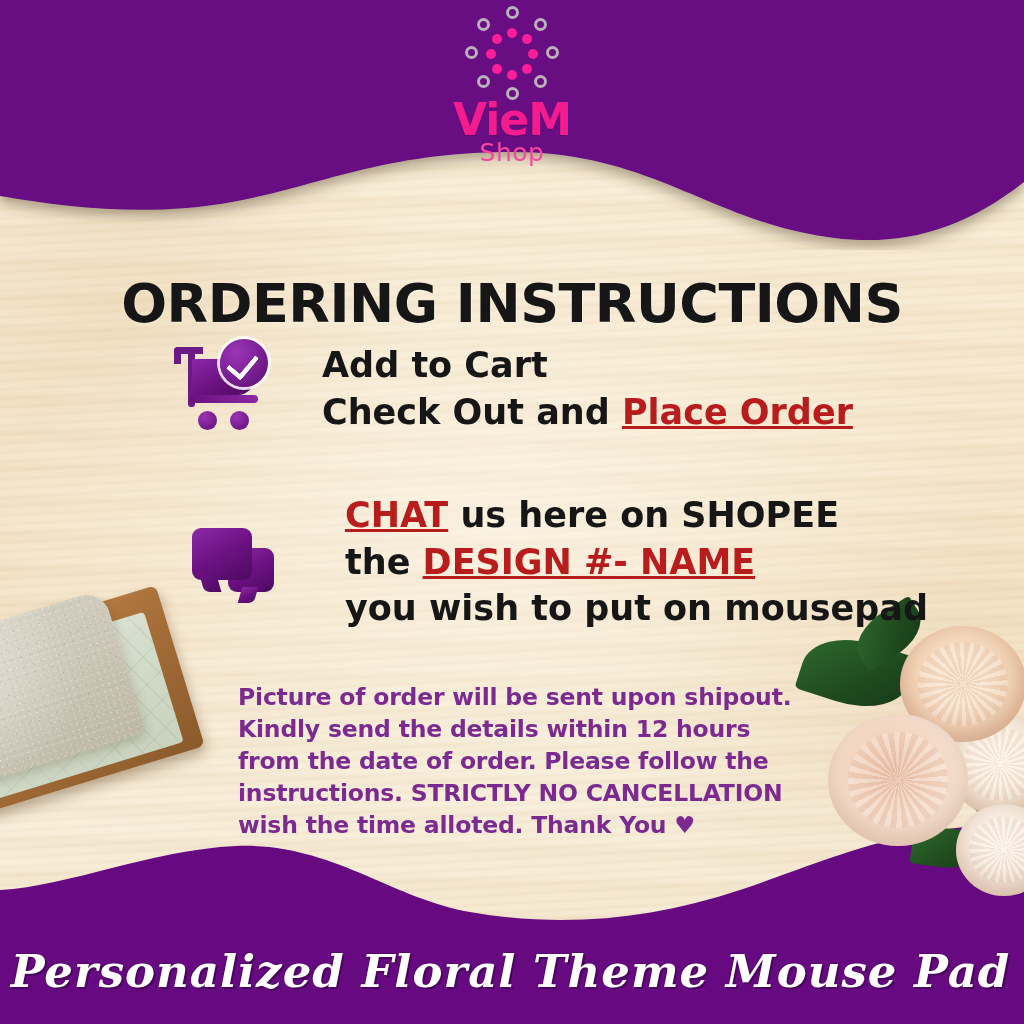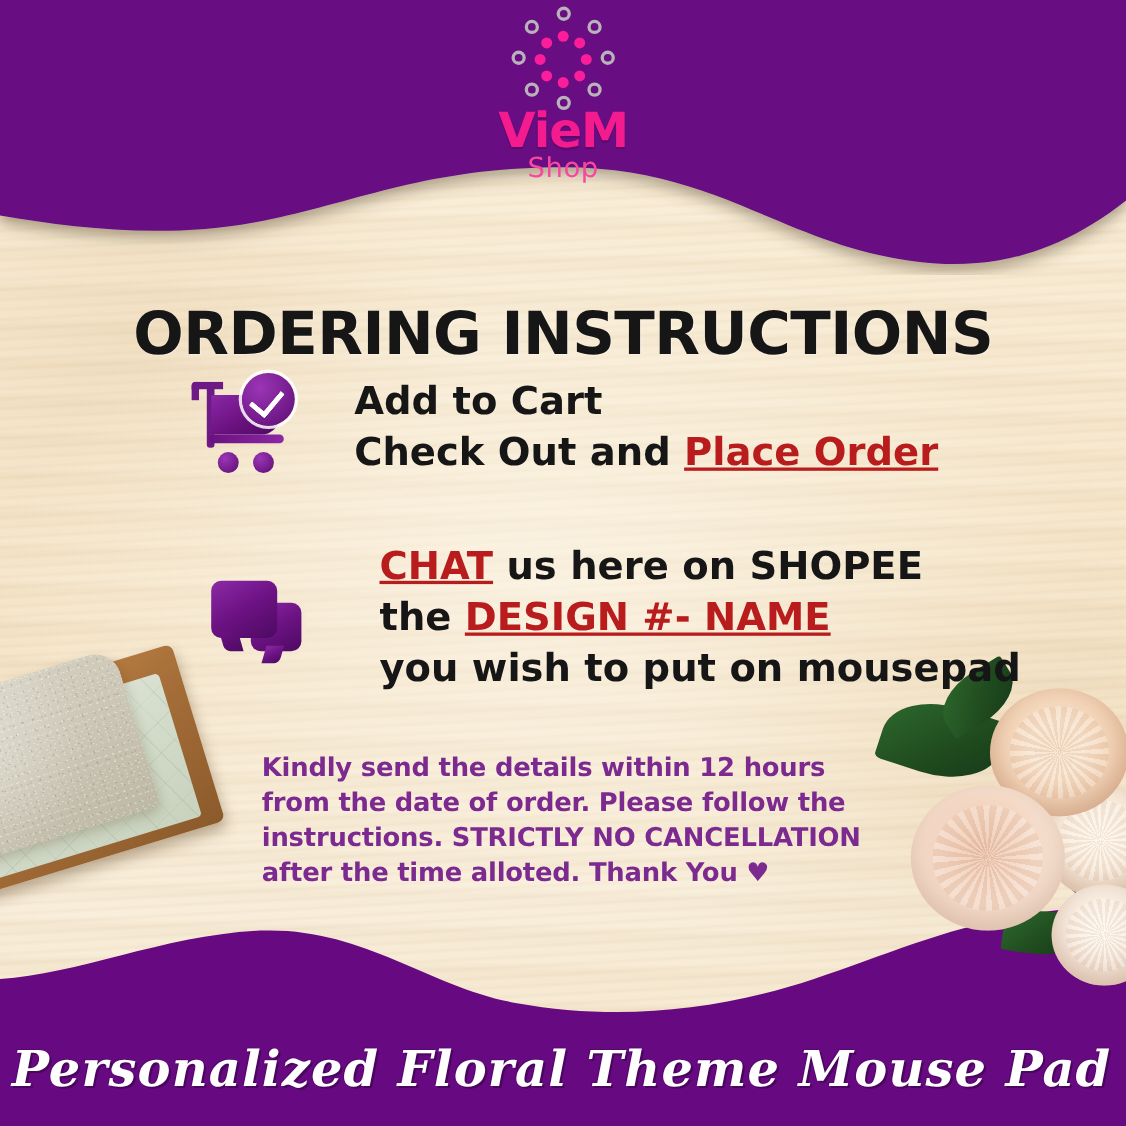--- a/index.html
+++ b/index.html
@@ -524,21 +524,22 @@
       <div>
         <span>the </span><span class="red">DESIGN #- NAME</span>
       </div>
       <div>
         <span>you wish to put on mousepad</span>
       </div>
     </div>
   </div>
 
   <div class="disclaimer">
+    <div>Picture of order will be sent upon shipout.</div>
     <div>Kindly send the details within 12 hours</div>
     <div>from the date of order. Please follow the</div>
     <div>instructions. STRICTLY NO CANCELLATION</div>
-    <div>after the time alloted. Thank You ♥</div>
+    <div>wish the time alloted. Thank You ♥</div>
   </div>
 
   <div class="footer-title">Personalized  Floral  Theme  Mouse  Pad</div>
 
 </div>
 
 </body></html>

